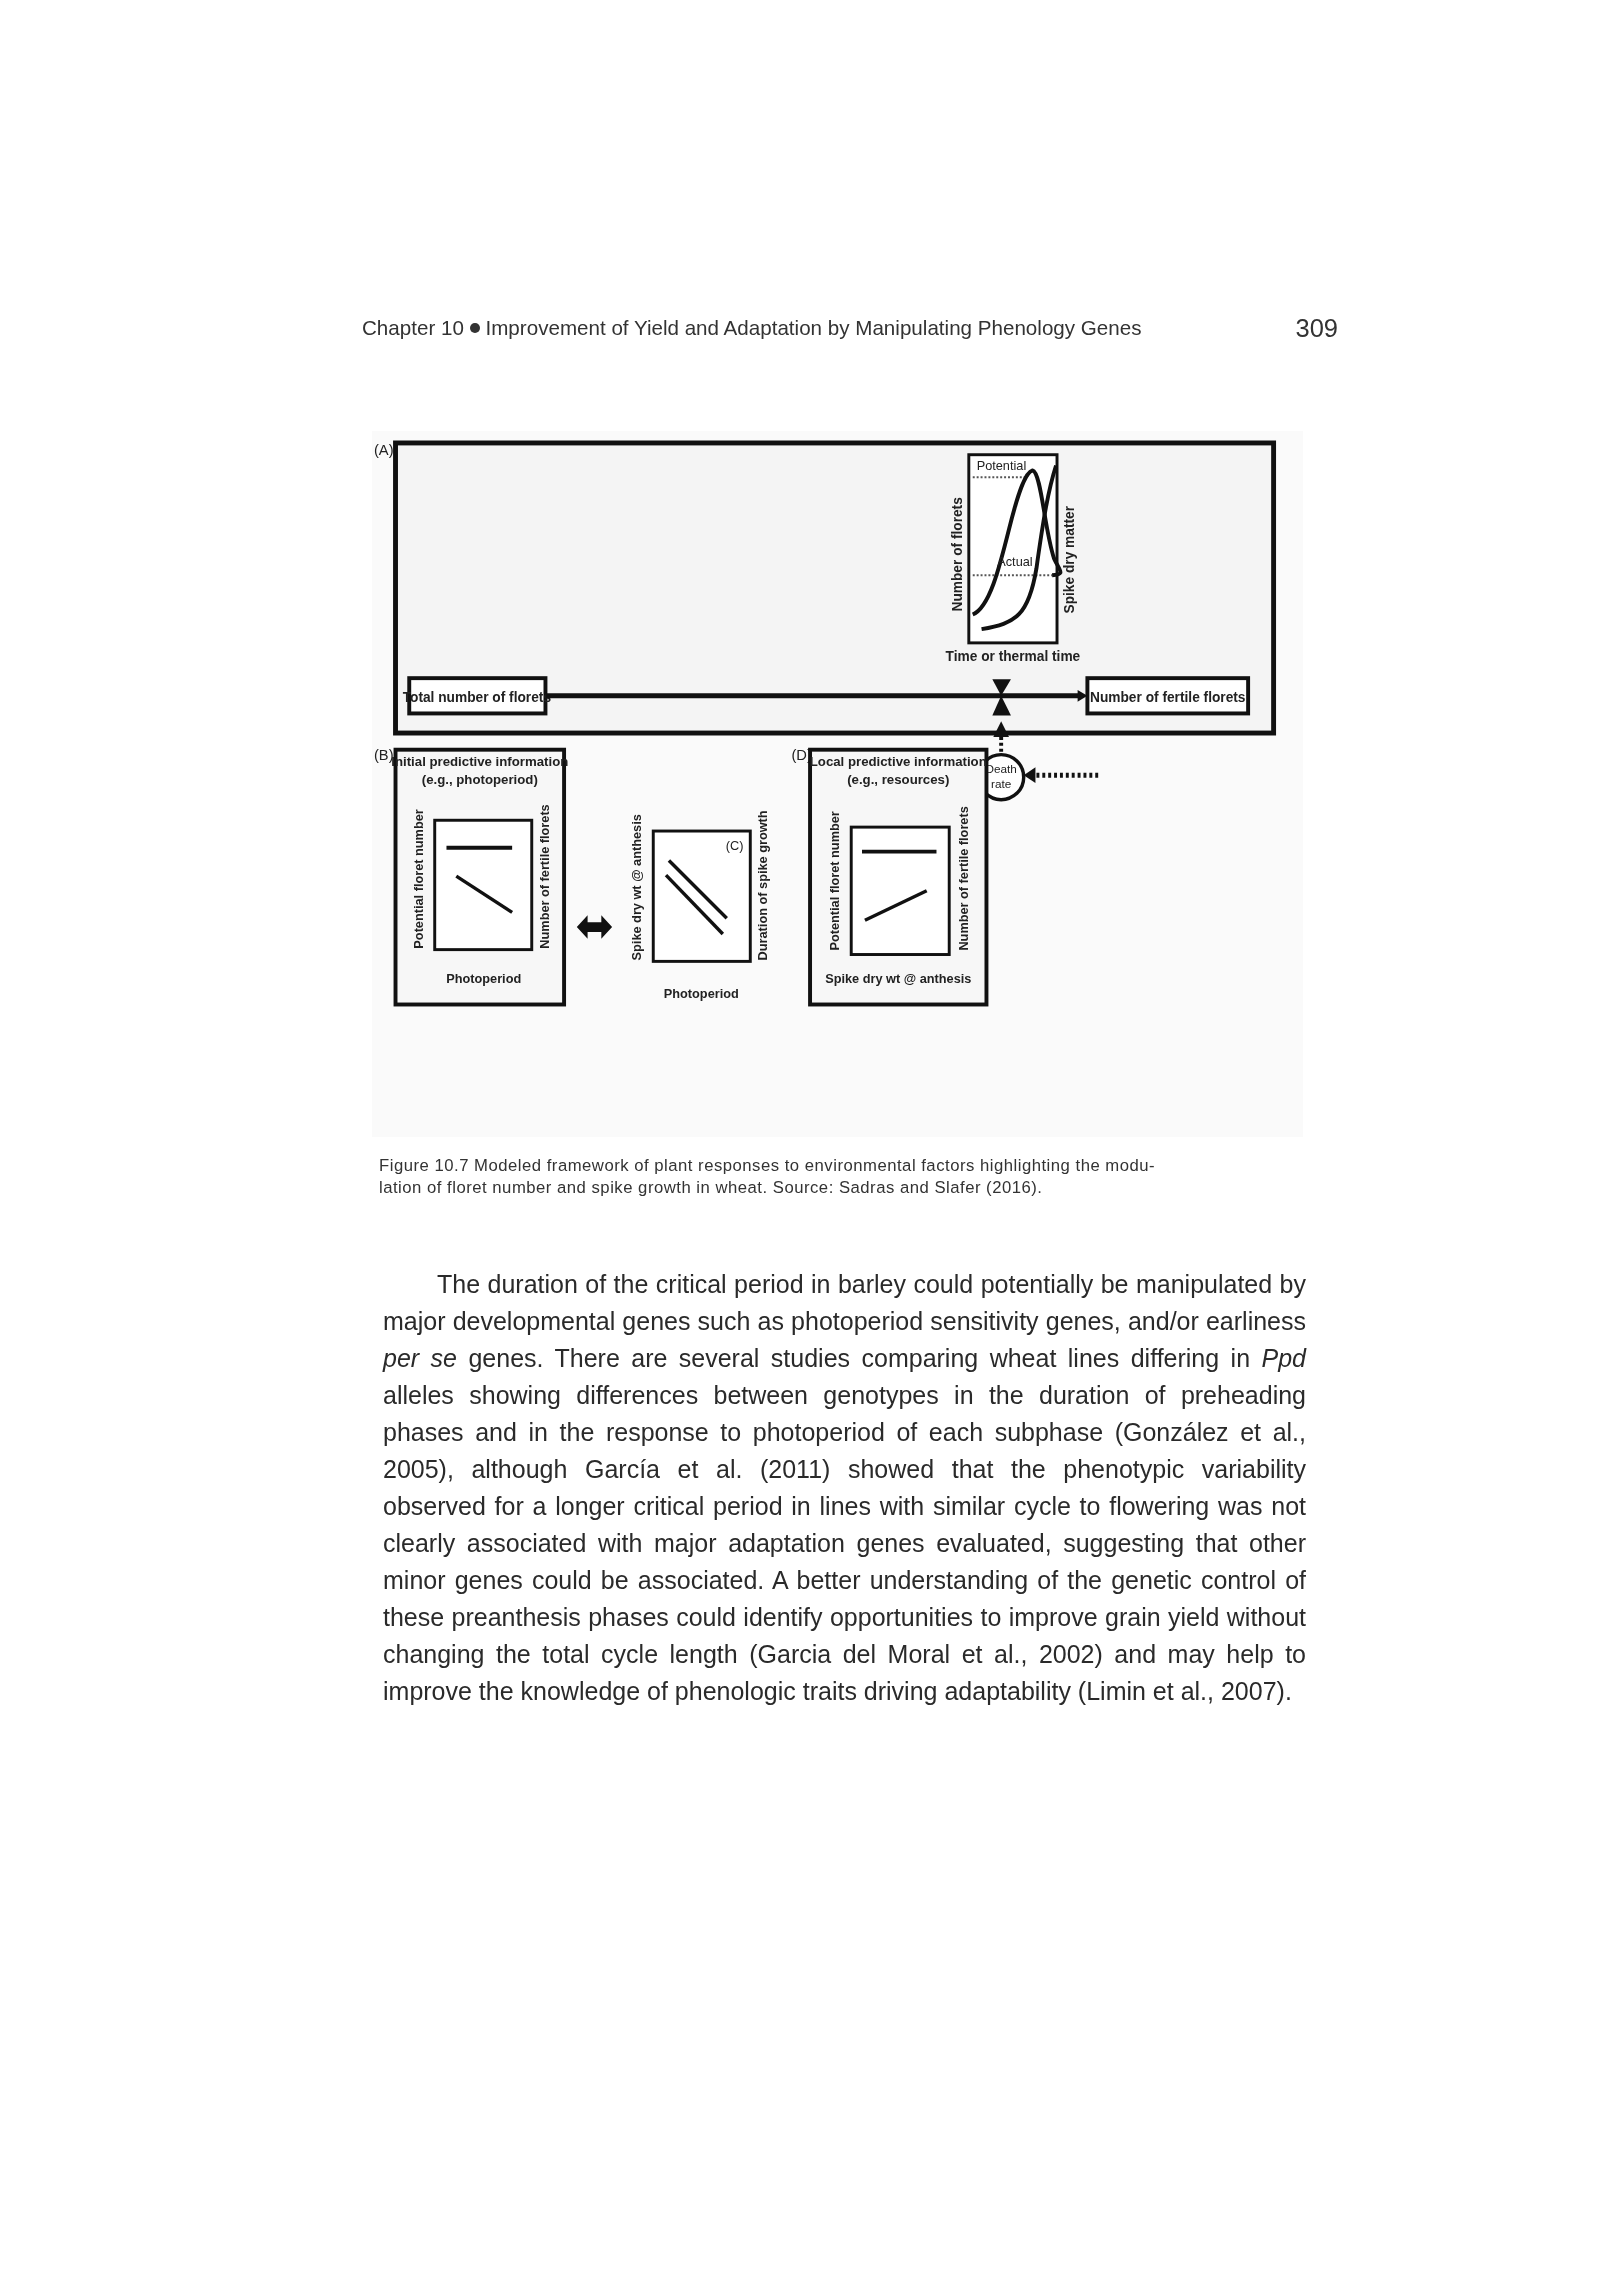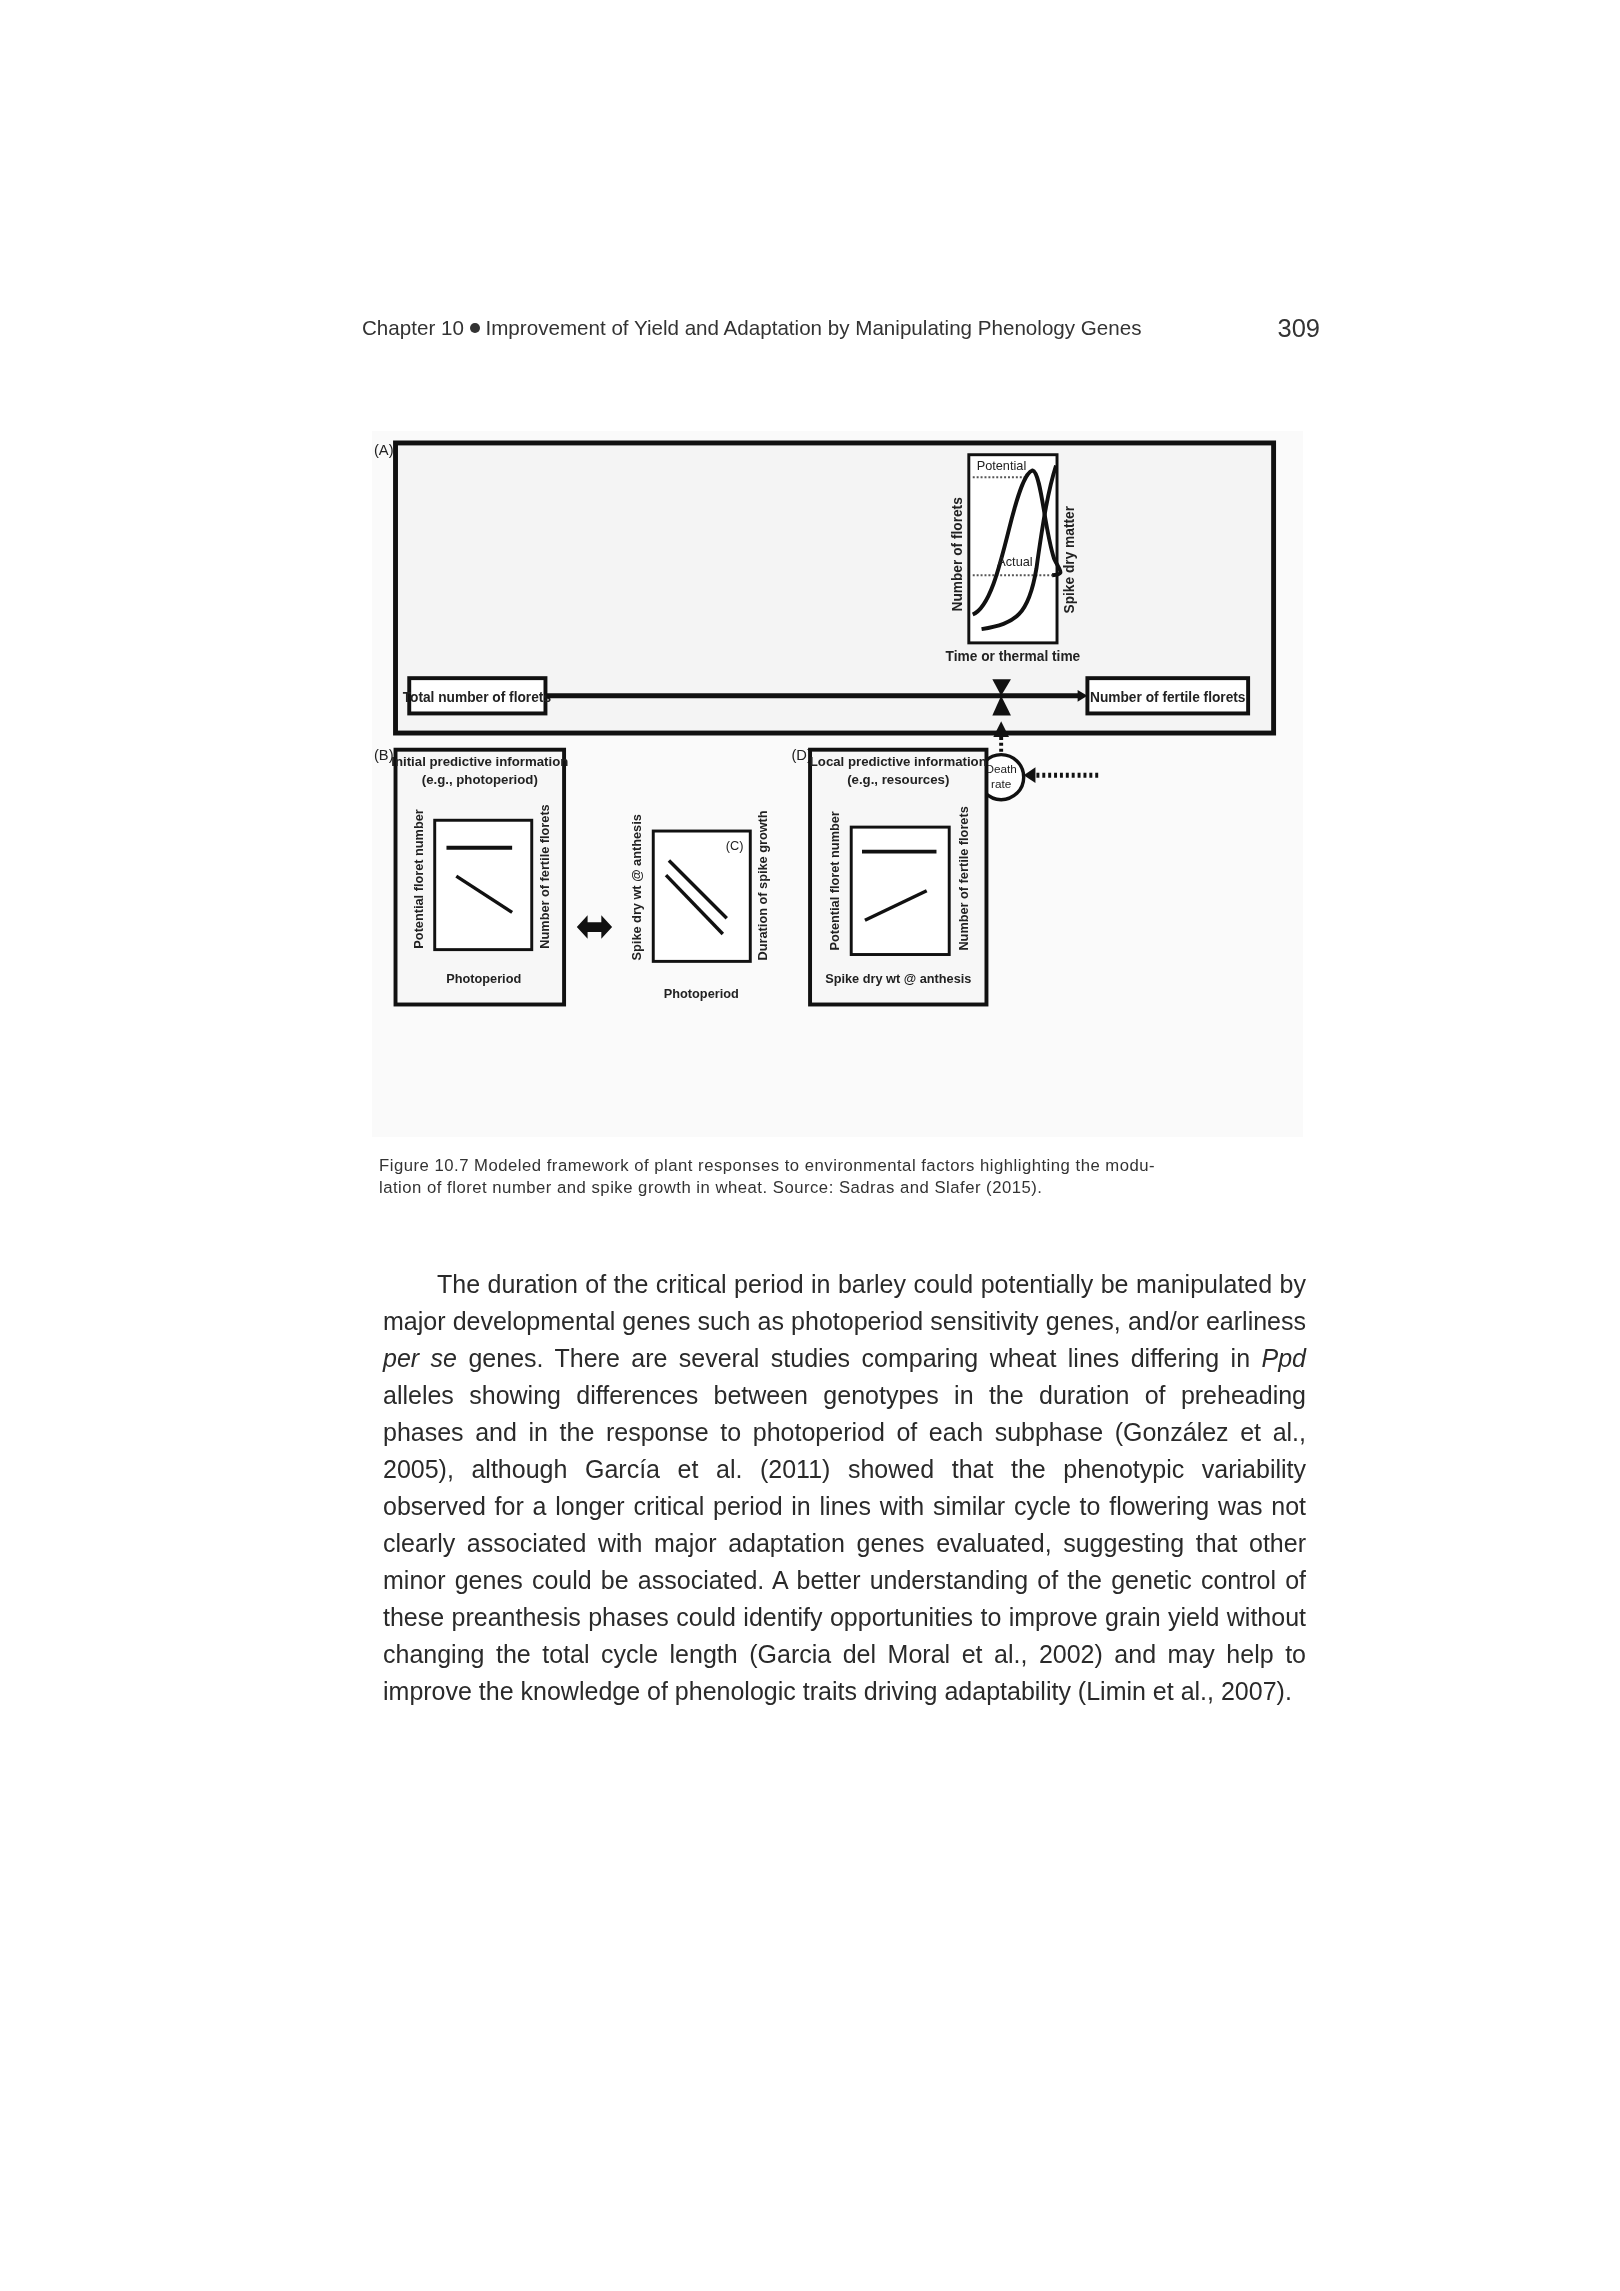--- a/index.html
+++ b/index.html
@@ -3,21 +3,21 @@
 <meta charset="utf-8">
 <style>
   html, body { margin: 0; padding: 0; background: #ffffff; }
   body { width: 1620px; height: 2292px; position: relative; overflow: hidden;
          font-family: "Liberation Sans", sans-serif; color: #222; }
   .running-head { position: absolute; top: 316px; left: 362px; width: 980px; height: 35px;
                   font-size: 20.6px; color: #333; white-space: nowrap; }
   .running-head .chap { }
   .running-head .bullet { display: inline-block; width: 9.8px; height: 9.8px; border-radius: 50%;
                           background: #333; margin: 0 5.9px 2.9px 5.9px; vertical-align: middle; }
-  .running-head .pageno { position: absolute; right: 22px; top: -2px; font-size: 25.5px; margin-left: 31px; }
+  .running-head .pageno { position: absolute; right: 4px; top: -2px; font-size: 25.5px; margin-left: 31px; }
 
   .figure { position: absolute; left: 372px; top: 431px; width: 931px; height: 706px; background: #fafafa; }
   .figure svg { position: absolute; left: 0; top: 0; }
 
   .caption { position: absolute; left: 379px; top: 1155px; width: 931px; font-size: 16.7px; line-height: 21.6px;
              color: #333; letter-spacing: 0.5px; font-family: Liberation Sans, sans-serif; }
 
   .body-text { position: absolute; left: 383px; top: 1266px; width: 923px; font-size: 25px; line-height: 37px;
                color: #2a2a2a; text-align: justify; }
   .body-text p { margin: 0; }
@@ -204,19 +204,19 @@
     <line x1="500" y1="429" x2="576" y2="429" stroke="#111" stroke-width="4"></line>
     <line x1="503" y1="499" x2="566" y2="469" stroke="#111" stroke-width="3.5"></line>
     <text transform="translate(477,530) rotate(-90)" font-size="13" font-weight="bold" fill="#222">Potential floret number</text>
     <text transform="translate(608,530) rotate(-90)" font-size="13" font-weight="bold" fill="#222">Number of fertile florets</text>
     <text x="537" y="563" font-size="13" font-weight="bold" fill="#222" text-anchor="middle">Spike dry wt @ anthesis</text>
   </svg>
 </div>
 
 <div class="caption">
   <div>Figure 10.7 Modeled framework of plant responses to environmental factors highlighting the modu-</div>
-  <div>lation of floret number and spike growth in wheat. Source: Sadras and Slafer (2015).</div>
+  <div>lation of floret number and spike growth in wheat. Source: Sadras and Slafer (2016).</div>
 </div>
 
 <div class="body-text">
   <p class="indent"><span>The duration of the critical period in barley could potentially be manipulated by major developmental genes such as photoperiod sensitivity genes, and/or earliness </span><i>per se</i><span> genes. There are several studies comparing wheat lines differing in </span><i>Ppd</i><span> alleles showing differences between genotypes in the duration of preheading phases and in the response to photoperiod of each subphase (González et al., 2005), although García et al. (2011) showed that the phenotypic variability observed for a longer critical period in lines with similar cycle to flowering was not clearly associated with major adaptation genes evaluated, suggesting that other minor genes could be associated. A better understanding of the genetic control of these preanthesis phases could identify opportunities to improve grain yield without changing the total cycle length (Garcia del Moral et al., 2002) and may help to improve the knowledge of phenologic traits driving adaptability (Limin et al., 2007).</span></p>
 </div>
 
 
 </body></html>

